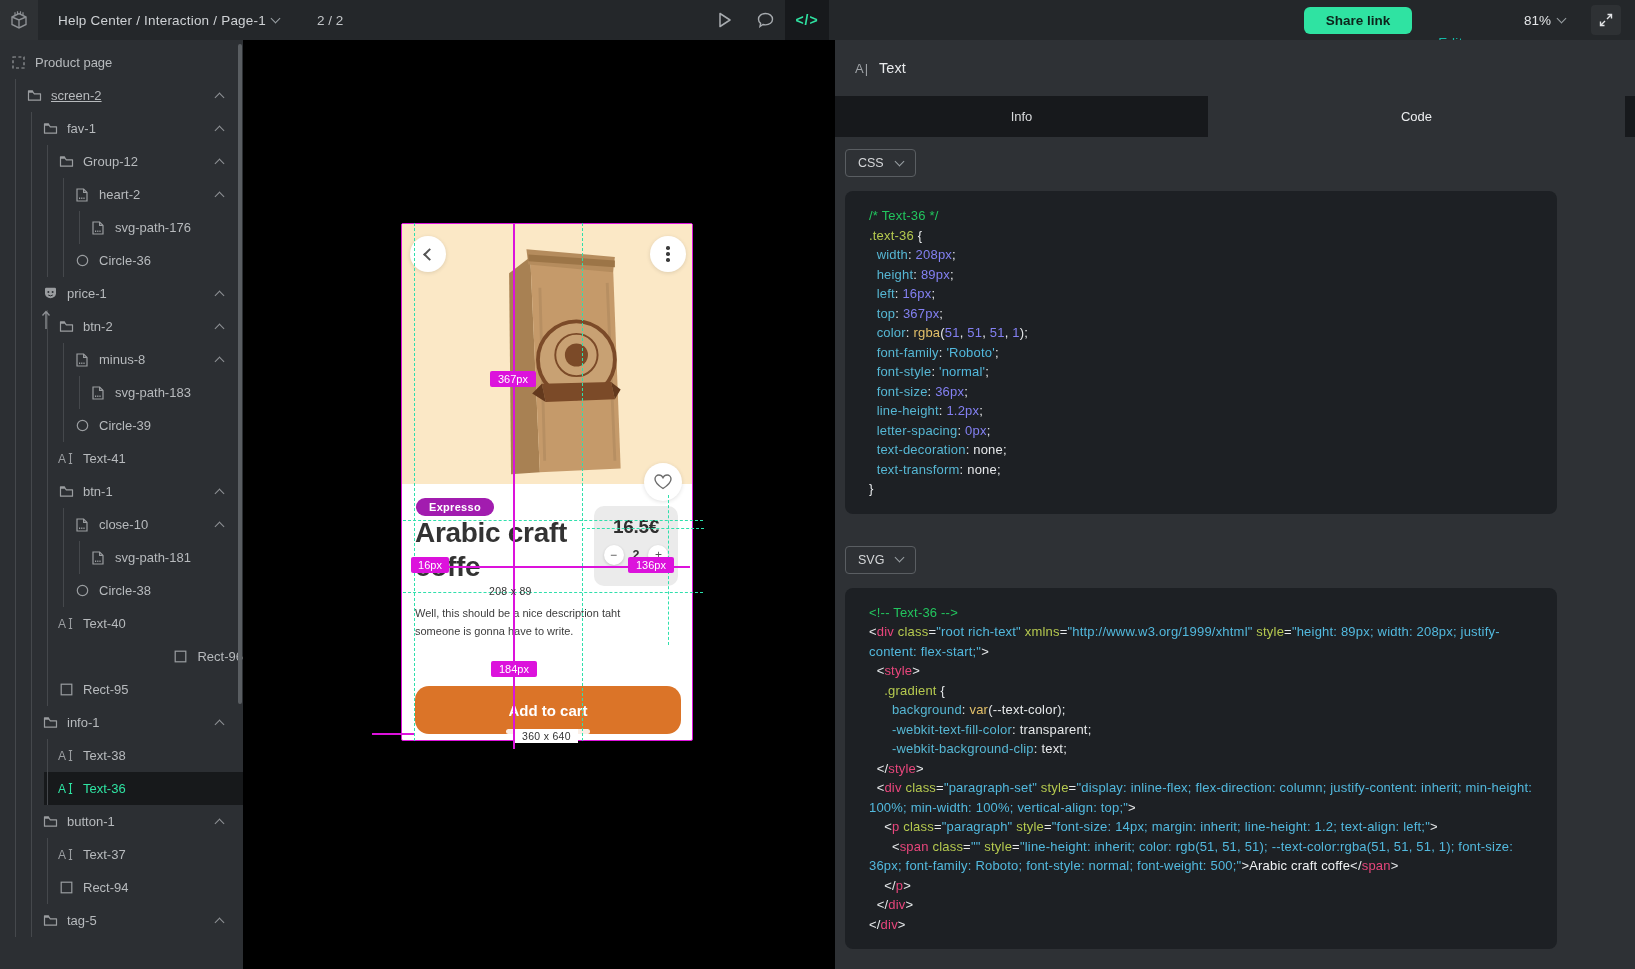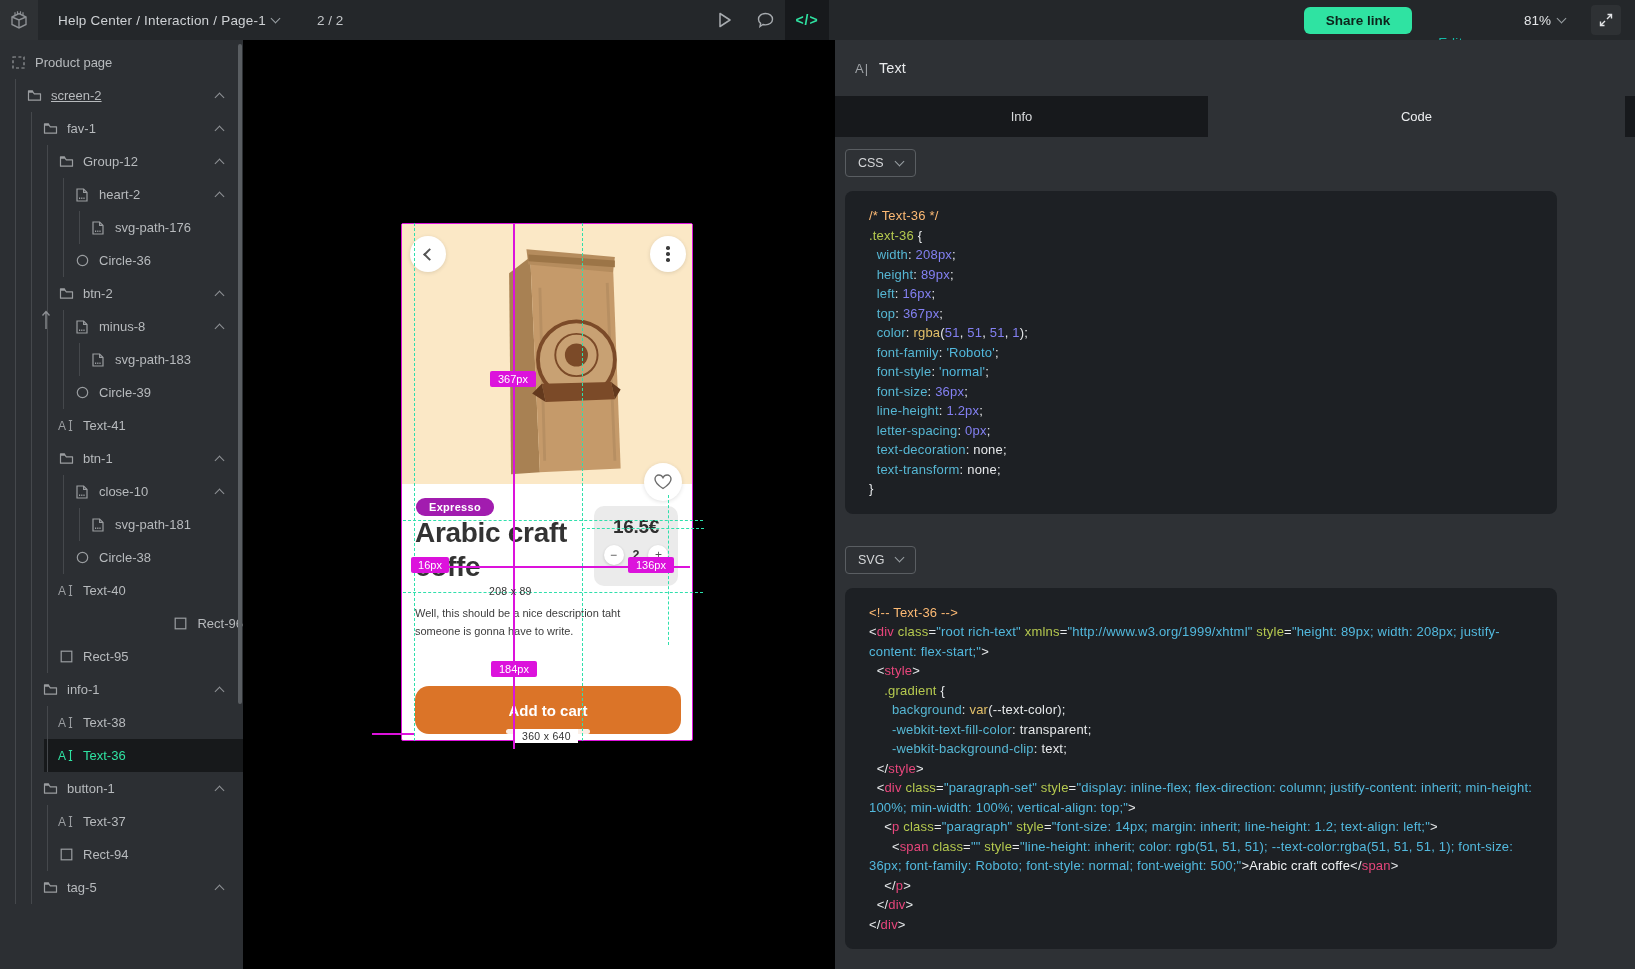--- a/index.html
+++ b/index.html
@@ -89,21 +89,21 @@
   .tabbar { position:relative; height:41px; background:#17191c; }
   .tab { position:absolute; top:0; height:41px; display:flex; align-items:center; justify-content:center;
     font-size:13px; color:#d8dadc; cursor:pointer; }
   .tab-info { left:0; width:373px; }
   .tab-code { left:373px; width:417px; background:#2e3135; color:#eceef0; }
   .dropdown { display:inline-flex; align-items:center; gap:12px; border:1px solid #5a5e62; border-radius:4px;
     padding:6px 12px; color:#d4d6d8; font-size:12.5px; cursor:pointer; margin:12px 0 0 10px; }
   .codeblock { background:#1d2024; border-radius:8px; margin:14px 0 0 10px; width:712px;
     padding:15px 24px; font-size:13px; line-height:19.5px; letter-spacing:.2px; white-space:pre-wrap; }
   .codeblock + .dropdown { margin-top:32px; }
-  .tok-c { color:#fdba74; } .tok-s { color:#b5c94f; } .tok-p { color:#56b7d4; }
+  .tok-c { color:#22c55e; } .tok-s { color:#b5c94f; } .tok-p { color:#56b7d4; }
   .tok-n { color:#8380f2; } .tok-f { color:#e3c069; } .tok-t { color:#e8467c; }
   .tok-a { color:#b5c94f; } .tok-v { color:#52b9de; } .tok-w { color:#e6e8ea; } .tok-x { color:#f2f3f4; }
 
   svg { display:block; }
 </style>
 </head>
 <body>
 
 <div class="topbar">
   <div class="logo-tile">
@@ -227,20 +227,34 @@
         <span class="guide" style="left: 15px;"></span>
         <span class="guide" style="left: 31px;"></span>
         <span class="guide" style="left: 47px;"></span>
         <span class="guide" style="left: 63px;"></span>
         <span class="tico">
           <svg width="13" height="13" viewBox="0 0 13 13">
             <circle cx="6.5" cy="6.5" r="5.2" fill="none" stroke="#9a9da0" stroke-width="1.2"></circle>
           </svg>
         </span>
         <span class="tlabel">Circle-36</span>
+      </div>
+      <div class="tree-row" style="padding-left: 42px;">
+        <span class="guide" style="left: 15px;"></span>
+        <span class="guide" style="left: 31px;"></span>
+        <span class="tico">
+          <svg width="13" height="13" viewBox="0 0 13 13">
+            <path d="M2.2 0.8 H10.8 A1.2 1.2 0 0 1 12 2 V6.2 A5.5 5 0 0 1 1 6.2 V2 A1.2 1.2 0 0 1 2.2 0.8 Z" fill="#9a9da0"></path>
+            <circle cx="4.4" cy="5" r="1" fill="#2c2f33"></circle>
+            <circle cx="8.6" cy="5" r="1" fill="#2c2f33"></circle>
+            <path d="M4.2 8 Q6.5 9.8 8.8 8" stroke="#2c2f33" stroke-width="1" fill="none"></path>
+          </svg>
+        </span>
+        <span class="tlabel">price-1</span>
+        <span class="chev-up"></span>
       </div>
       <div class="tree-row" style="padding-left: 58px;">
         <span class="guide" style="left: 15px;"></span>
         <span class="guide" style="left: 31px;"></span>
         <span class="guide" style="left: 47px;"></span>
         <span class="tico">
           <svg width="15" height="13" viewBox="0 0 15 13">
             <path d="M1.5 3.2 L6 3.2 L7.3 4.8 L13.5 4.8 L13.5 11.2 L1.5 11.2 Z M1.5 3.2 L1.5 1.8 L5.4 1.8 L6 3.2" fill="none" stroke="#9a9da0" stroke-width="1.2" stroke-linejoin="round"></path>
           </svg>
         </span>

